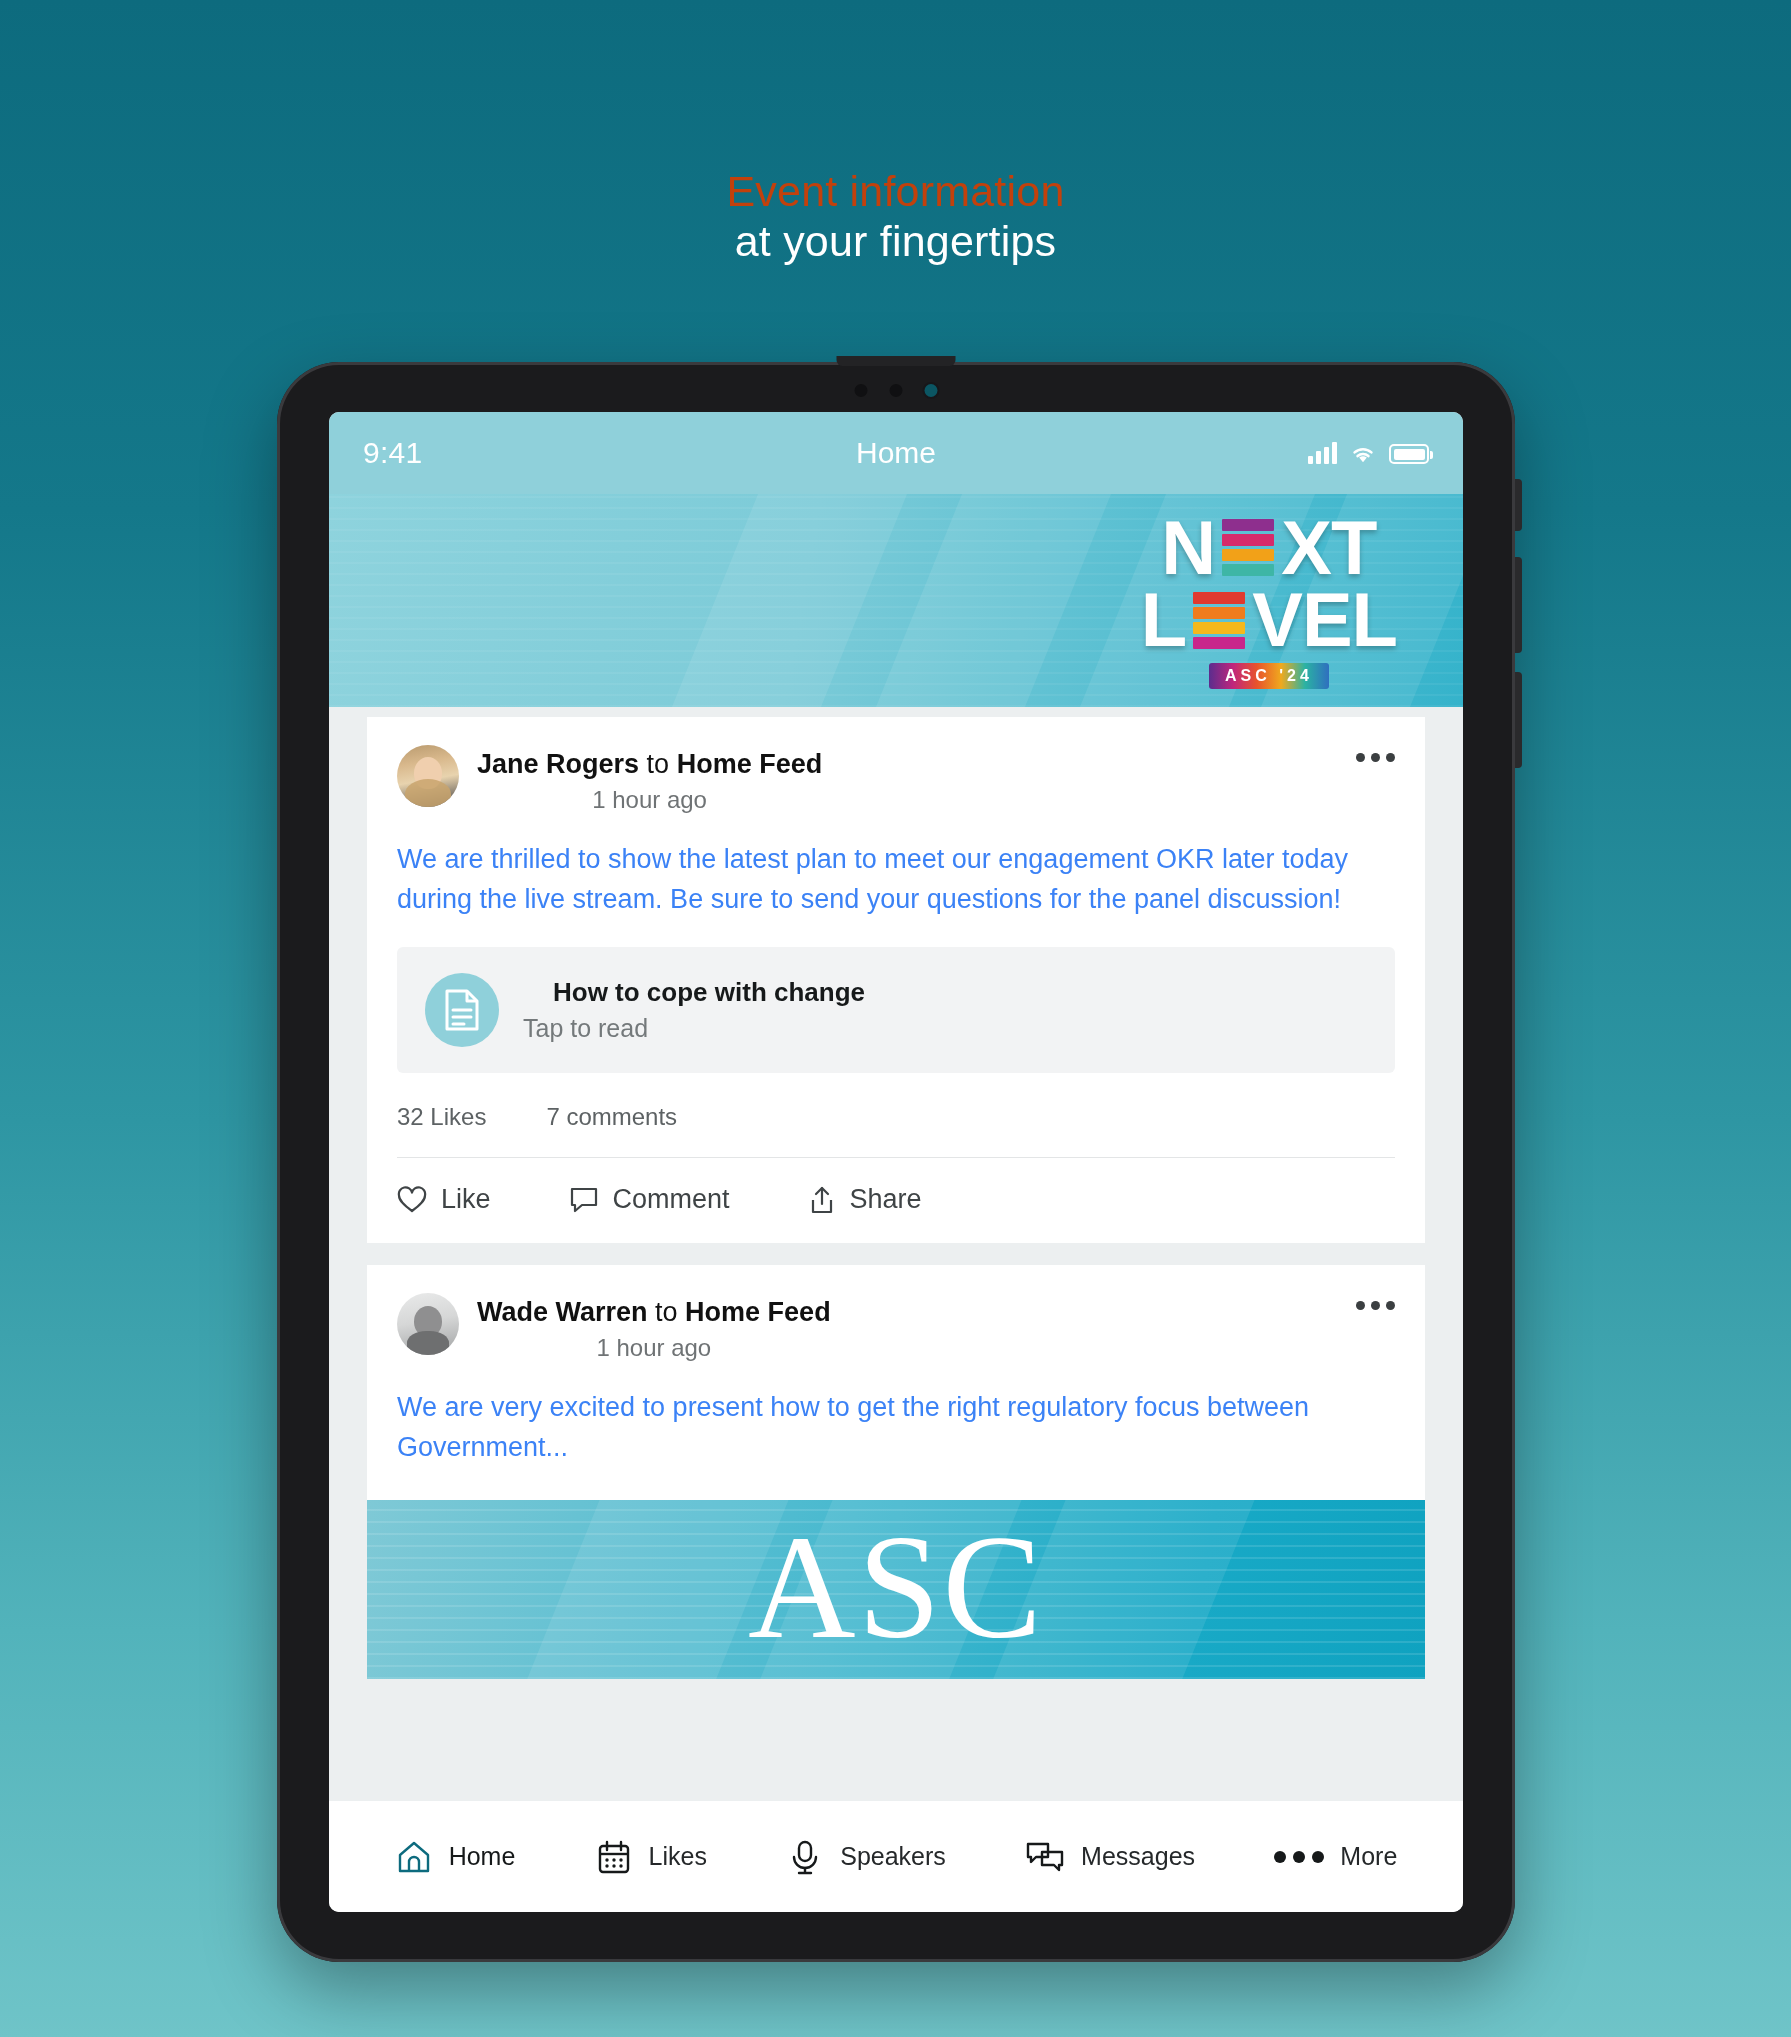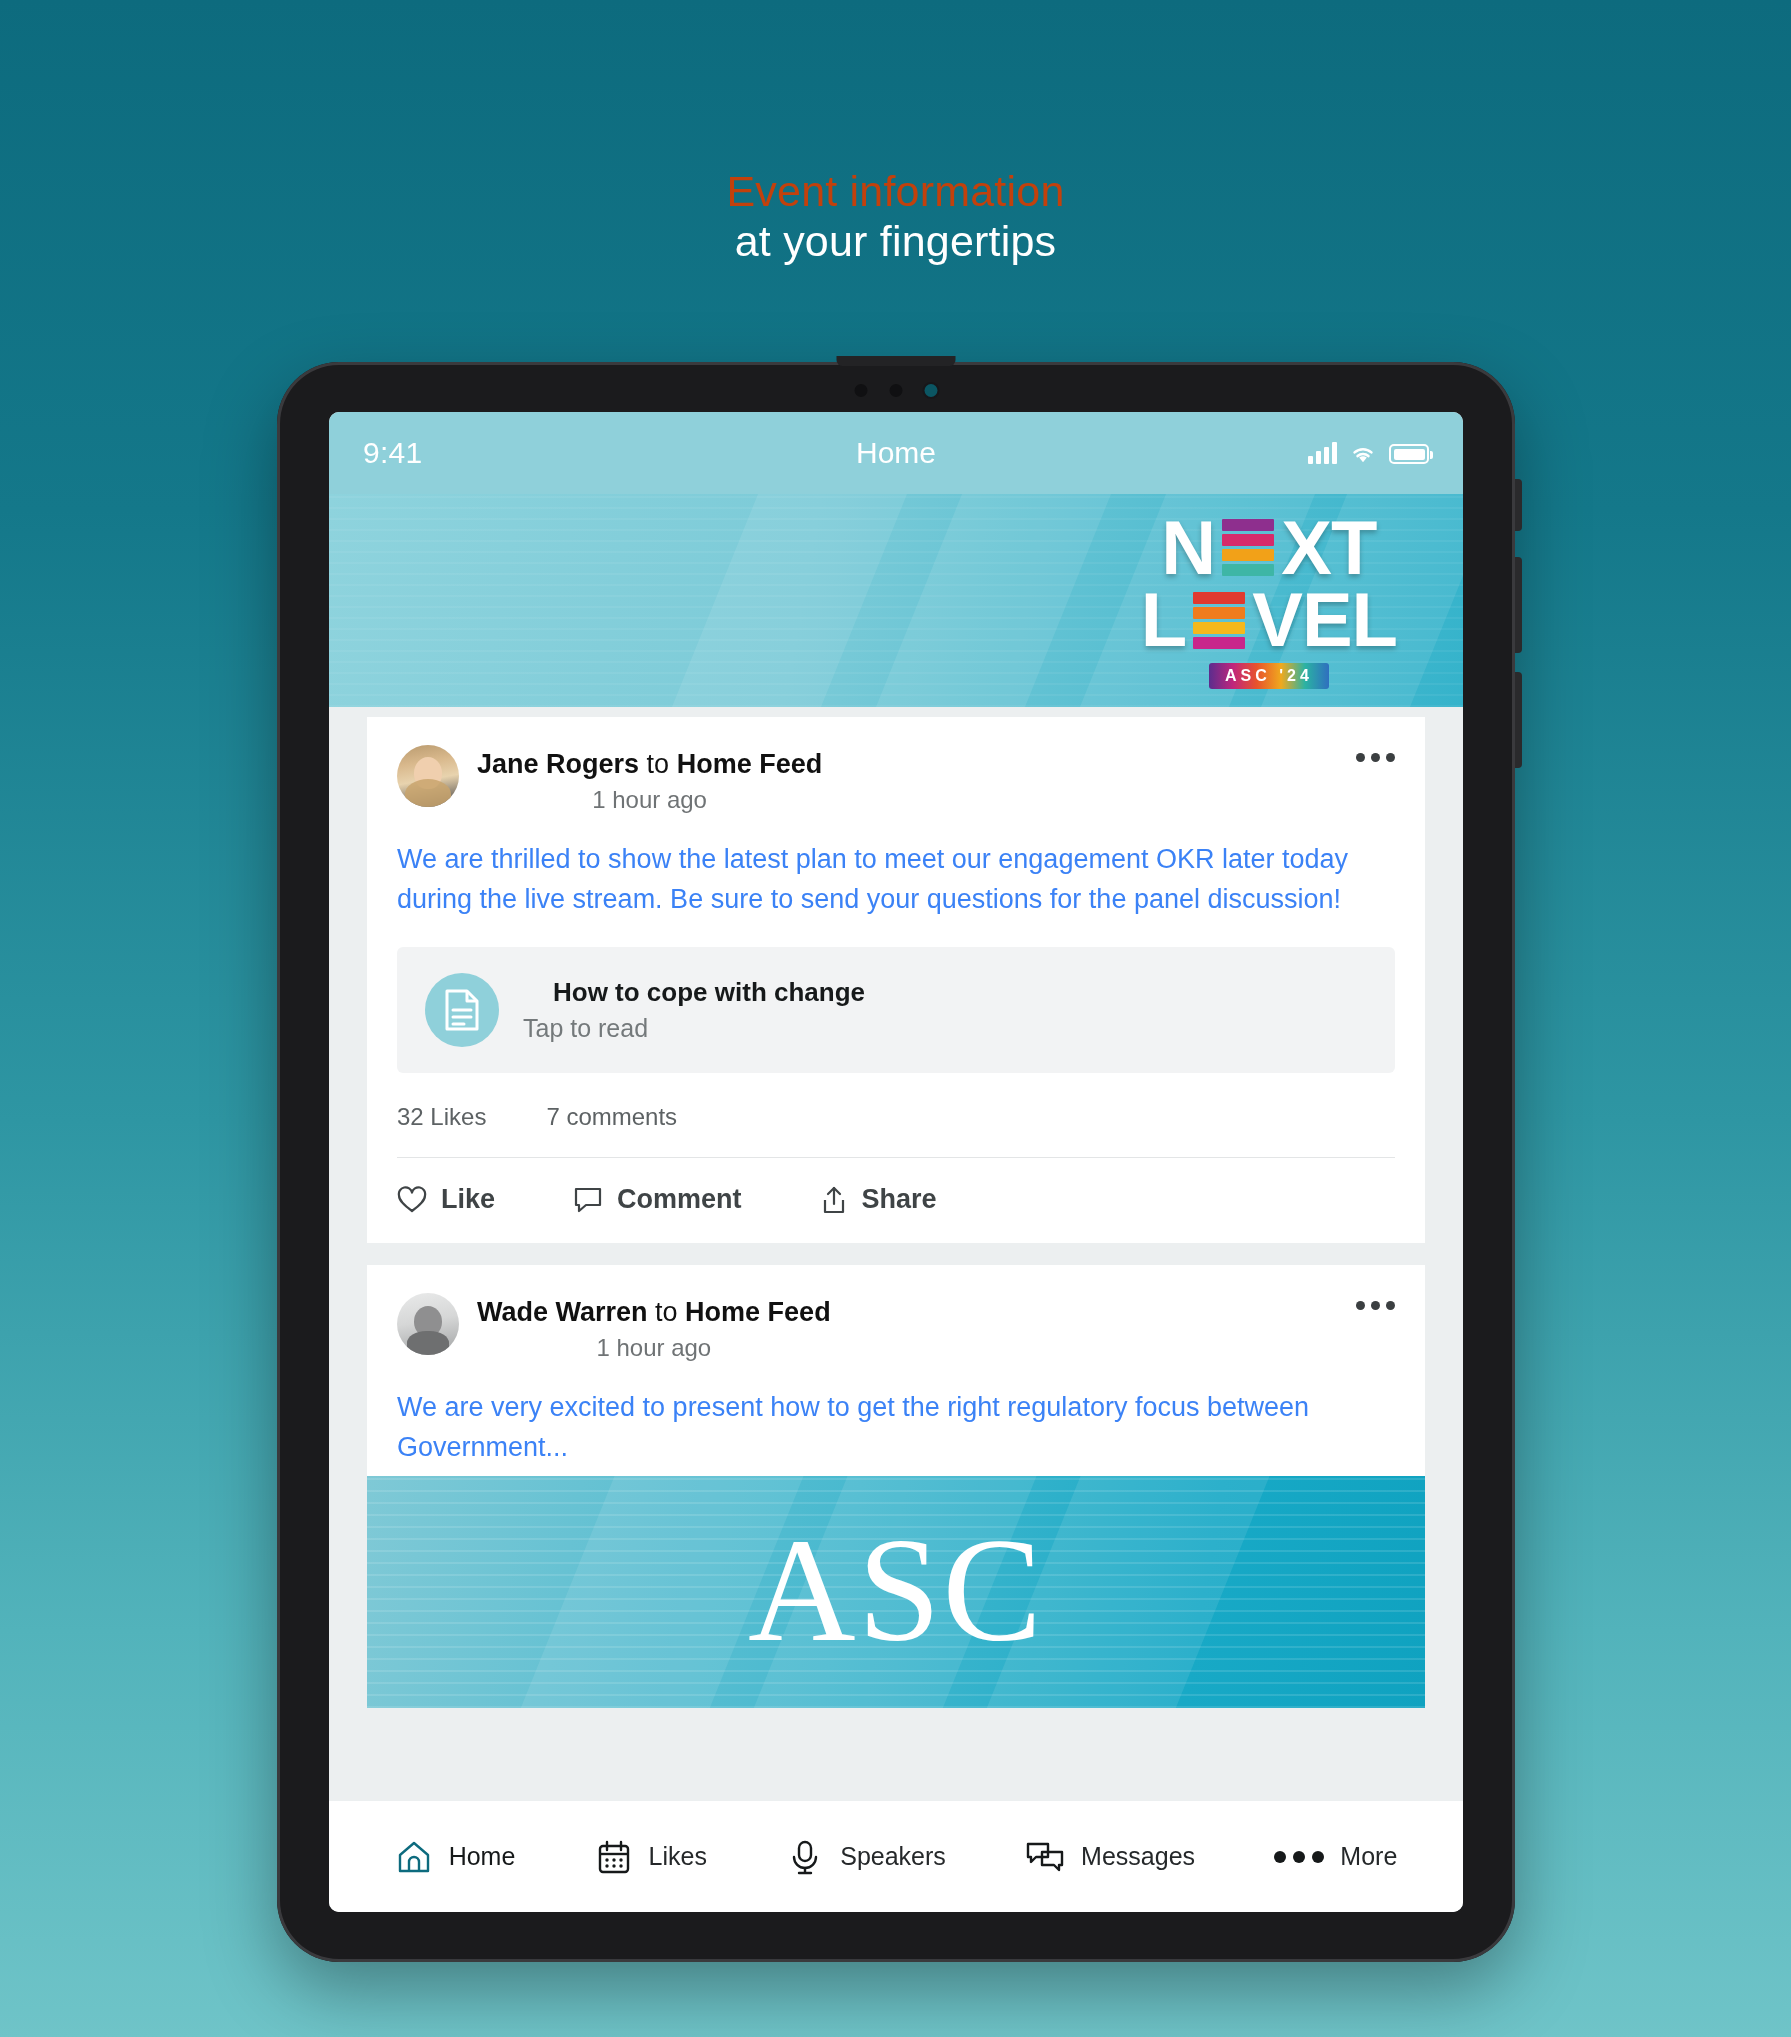--- a/index.html
+++ b/index.html
@@ -95,23 +95,23 @@
   .post-body { font-size:27px; line-height:1.48; color:#3b82f6; margin-top:26px; }
 
   .doc-card { margin-top:28px; background:#f2f3f4; border-radius:6px; display:flex; align-items:center; gap:24px; padding:26px 28px; }
   .doc-ico { width:74px; height:74px; border-radius:50%; background:#8fd0da; flex:none; display:flex; align-items:center; justify-content:center; }
   .doc-title { font-size:26px; font-weight:700; color:#16191a;margin-left:30px; }
   .doc-sub { font-size:25px; color:#74797b; margin-top:6px; }
 
   .stats { display:flex; gap:60px; padding:30px 0 26px 0; font-size:24px; color:#5d6264; }
   .divider { height:1px; background:#e3e5e6; }
   .actions { display:flex; gap:78px; padding:26px 0 28px 0; align-items:center; }
-  .action { display:flex; align-items:center; gap:14px; font-size:27px; color:#3f4446;font-weight:bold; }
-
-  .post-img { height:232px; margin:8px -30px 0 -30px; position:relative; overflow:hidden;
+  .action { display:flex; align-items:center; gap:14px; font-size:27px; color:#3f4446; }
+
+  .post-img { height:179px; margin:32px -30px 0 -30px; position:relative; overflow:hidden;
     background:linear-gradient(100deg,#7fc9d6 0%,#48b9cf 45%,#18a9c6 78%,#0fa2c0 100%);text-decoration:underline; }
   .post-img .lines { position:absolute; inset:0;
     background:repeating-linear-gradient(0deg,rgba(255,255,255,.12) 0 2px,transparent 2px 12px); }
   .post-img .chev { position:absolute; top:-20px; height:140%; width:189px; background:rgba(255,255,255,.09); transform:skewX(-22deg); }
   .asc-word { position:absolute; left:50%; top:50%; transform:translate(-50%,-52%); font-size:149px; color:#fff;
     font-family:"Liberation Serif",serif; letter-spacing:2px; line-height:1; }
 
   
   .tabbar { height:111px; background:#fff; display:flex; align-items:center; justify-content:space-around; padding:0 26px; }
   .tab { display:flex; align-items:center; gap:16px; }

